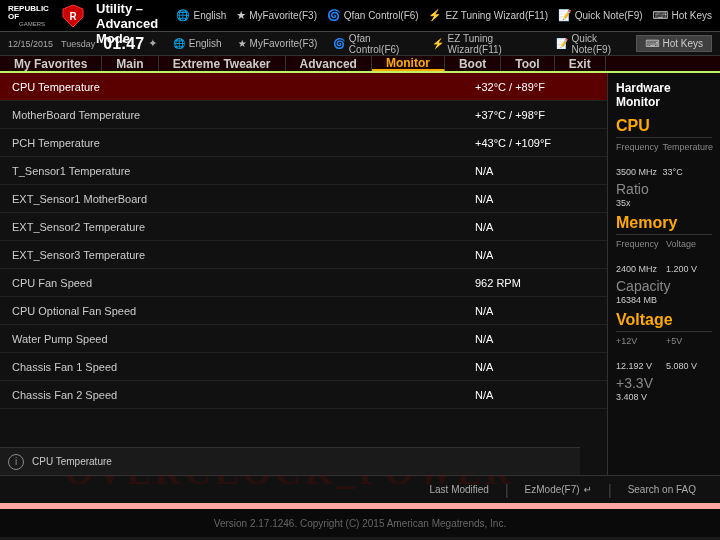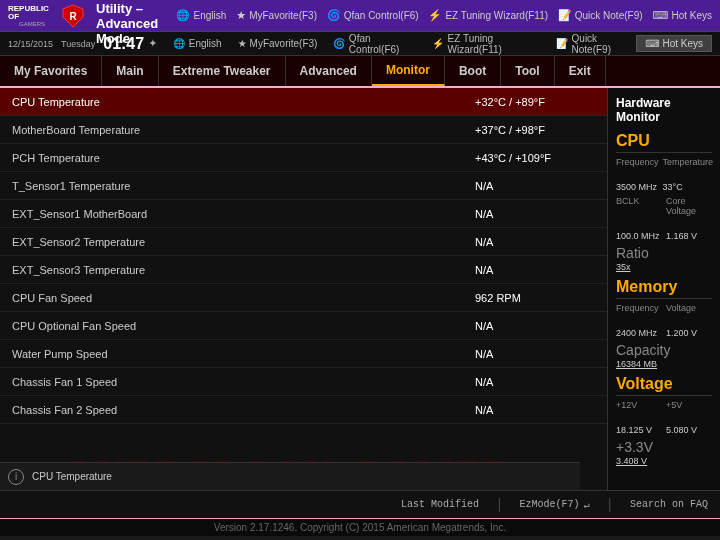--- a/index.html
+++ b/index.html
@@ -8,21 +8,21 @@
       height: 540px;
       background: #1a1a1a;
       font-family: Arial, sans-serif;
       font-size: 12px;
       color: #ccc;
       overflow: hidden;
     }
 
     
     .header-bar {
-      background: #4c1d95;
+      background: #000000;
       display: flex;
       align-items: center;
       padding: 4px 8px;
       height: 32px;
       border-bottom: 1px solid #444;
     }
     .header-logo {
       display: flex;
       align-items: center;
       gap: 6px;
@@ -119,22 +119,22 @@
       border: 1px solid #555;
       font-size: 10px;
       cursor: pointer;
     }
 
     
     .main-nav {
       background: #1a0000;
       display: flex;
       align-items: center;
-      height: 32px;
-      border-bottom: 2px solid #f9a8d4;
+      height: 17px;
+      border-bottom: 2px solid #bef264;
     }
     .nav-item {
       padding: 0 14px;
       height: 100%;
       display: flex;
       align-items: center;
       color: #ccc;
       font-size: 12px;
       font-weight: bold;
       cursor: pointer;
@@ -225,56 +225,54 @@
     }
     .info-single {
       color: #888;
       font-size: 14px;
       margin-bottom: 1px;
     }
     .info-single-val {
       color: #ccc;
       font-size: 9px;
       margin-bottom: 3px;
-      text-decoration: underline;
     }
 
     
     .bottom-bar {
       background: #111;
       height: 28px;
       display: flex;
       align-items: center;
       justify-content: flex-end;
-      padding: 0 12px;
+      padding: 0 24px;
       border-top: 1px solid #333;
       gap: 16px;
-      font-family: Liberation Mono, monospace;
     }
     .bottom-item {
       color: #aaa;
       font-size: 10px;
       cursor: pointer;
       display: flex;
       align-items: center;
       gap: 4px;
     }
     .bottom-divider {
       color: #444;
       font-size: 14px;
     }
 
     
     .footer {
       background: #0a0a0a;
-      height: 18px;
+      height: 34px;
       display: flex;
       align-items: center;
       justify-content: center;
-      border-top: 1px solid #fca5a5;
+      border-top: 6px solid #fca5a5;
     }
     .footer-text {
       color: #666;
       font-size: 10px;
     }
 
     
     .watermark {
       position: absolute;
       bottom: 50px;
@@ -453,44 +451,38 @@
   <div class="right-panel">
     <div class="right-panel-title">Hardware Monitor</div>
 
     <div class="section-header">CPU</div>
     <div class="info-grid">
       <div class="info-label">Frequency</div>
       <div class="info-label">Temperature</div>
       <div class="info-value">3500 MHz</div>
       <div class="info-value">33°C</div>
     </div>
-    <div class="info-grid">
-      <div class="info-label">BCLK</div>
-      <div class="info-label">Core Voltage</div>
-      <div class="info-value">100.0 MHz</div>
-      <div class="info-value">1.168 V</div>
-    </div>
     <div class="info-single">Ratio</div>
     <div class="info-single-val">35x</div>
 
     <div class="section-header">Memory</div>
     <div class="info-grid">
       <div class="info-label">Frequency</div>
       <div class="info-label">Voltage</div>
       <div class="info-value">2400 MHz</div>
       <div class="info-value">1.200 V</div>
     </div>
     <div class="info-single">Capacity</div>
     <div class="info-single-val">16384 MB</div>
 
     <div class="section-header">Voltage</div>
     <div class="info-grid">
       <div class="info-label">+12V</div>
       <div class="info-label">+5V</div>
-      <div class="info-value">18.125 V</div>
+      <div class="info-value">12.192 V</div>
       <div class="info-value">5.080 V</div>
     </div>
     <div class="info-single">+3.3V</div>
     <div class="info-single-val">3.408 V</div>
   </div>
 </div>
 
 <div style="position:relative; height:0;">
   <div style="position:absolute; bottom:0; left:0; width:580px; height:28px; background:#1a1a1a; border-top:1px solid #333; display:flex; align-items:center; padding: 0 8px; gap:8px; z-index:10;">
     <div style="width:16px;height:16px;border-radius:50%;border:1px solid #888;display:flex;align-items:center;justify-content:center;color:#888;font-size:10px;">i</div>

